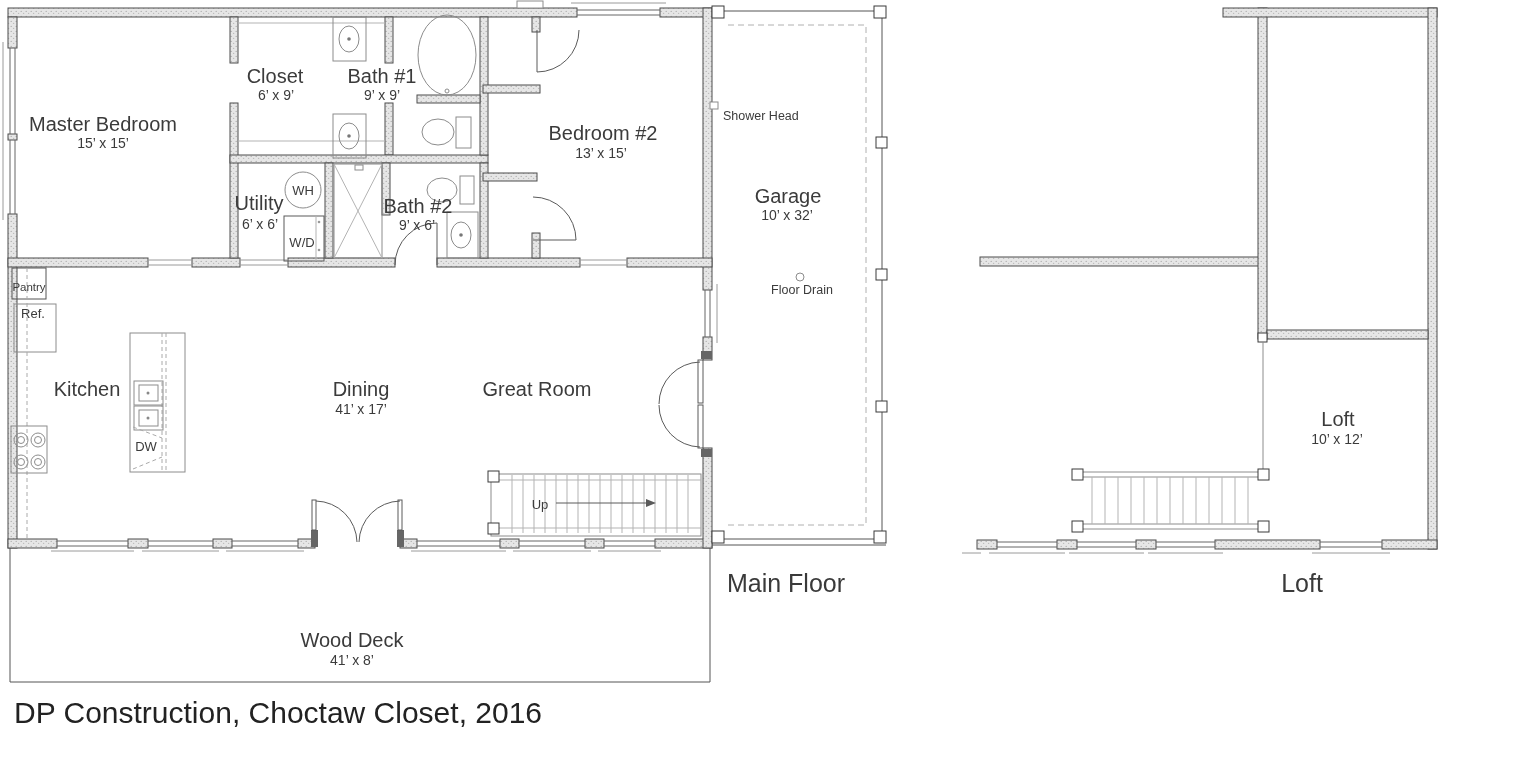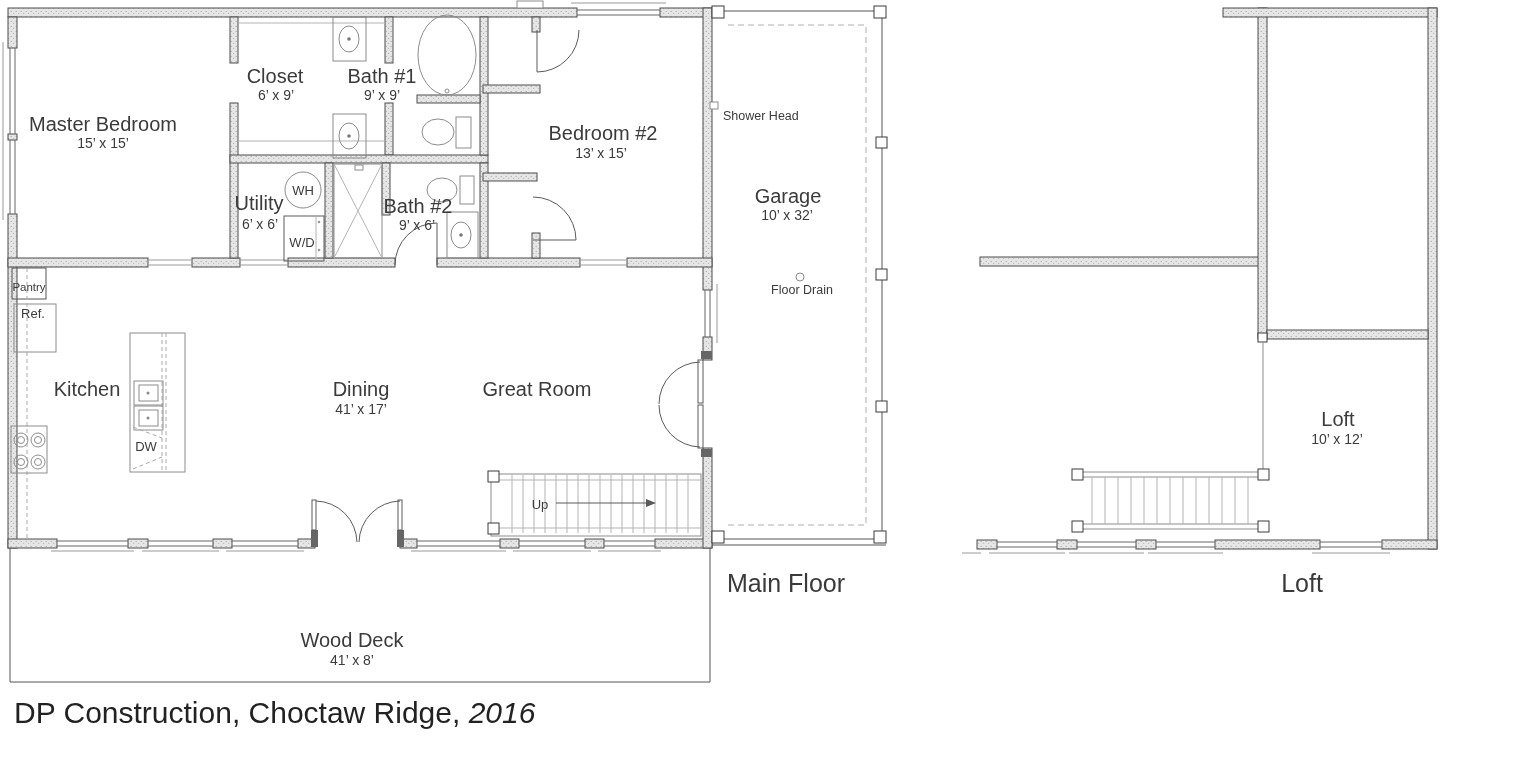--- a/index.html
+++ b/index.html
@@ -20,21 +20,21 @@
   .gout{stroke:#555;fill:none;stroke-width:1;}
   .rn{font-size:20px;text-anchor:middle;}
   .rd{font-size:14px;text-anchor:middle;}
   .sm{font-size:13px;text-anchor:middle;}
   .xs{font-size:11.5px;text-anchor:middle;}
   .ann{font-size:12.5px;}
   .annm{font-size:12.5px;text-anchor:middle;}
   .ft{font-size:25px;text-anchor:middle;fill:#3a3a3a;}
   #caption{position:absolute;left:14px;top:696px;font-size:30px;color:#222;white-space:pre;}
   #caption .b{font-weight:normal;}
-  #caption .i{font-style:italic;margin-top:6px;}
+  #caption .i{margin-top:6px;}
 </style>
 </head>
 <body>
 
 <div id="canvas">
 <svg width="1518" height="782" viewBox="0 0 1518 782">
   <defs>
     <pattern id="stip" width="5" height="5" patternUnits="userSpaceOnUse">
       <rect width="5" height="5" fill="#e6e6e6"></rect>
       <circle cx="1.2" cy="1.4" r="0.7" fill="#aeaeae"></circle>
@@ -347,14 +347,14 @@
   <text class="sm" x="302" y="247">W/D</text>
   <text class="sm" x="146" y="451">DW</text>
   <text class="sm" x="540" y="509">Up</text>
   <text class="ann" x="723" y="120">Shower Head</text>
   <text class="annm" x="802" y="294">Floor Drain</text>
 
   <text class="ft" x="786" y="592">Main Floor</text>
   <text class="ft" x="1302" y="592">Loft</text>
 </svg>
 
-<div id="caption"><span class="b">DP Construction,</span><span> Choctaw Ridge, </span><span class="i">2016</span></div>
+<div id="caption"><span class="b">DP Construction,</span><span> Choctaw Closet, </span><span class="i">2016</span></div>
 </div>
 
 </body></html>

